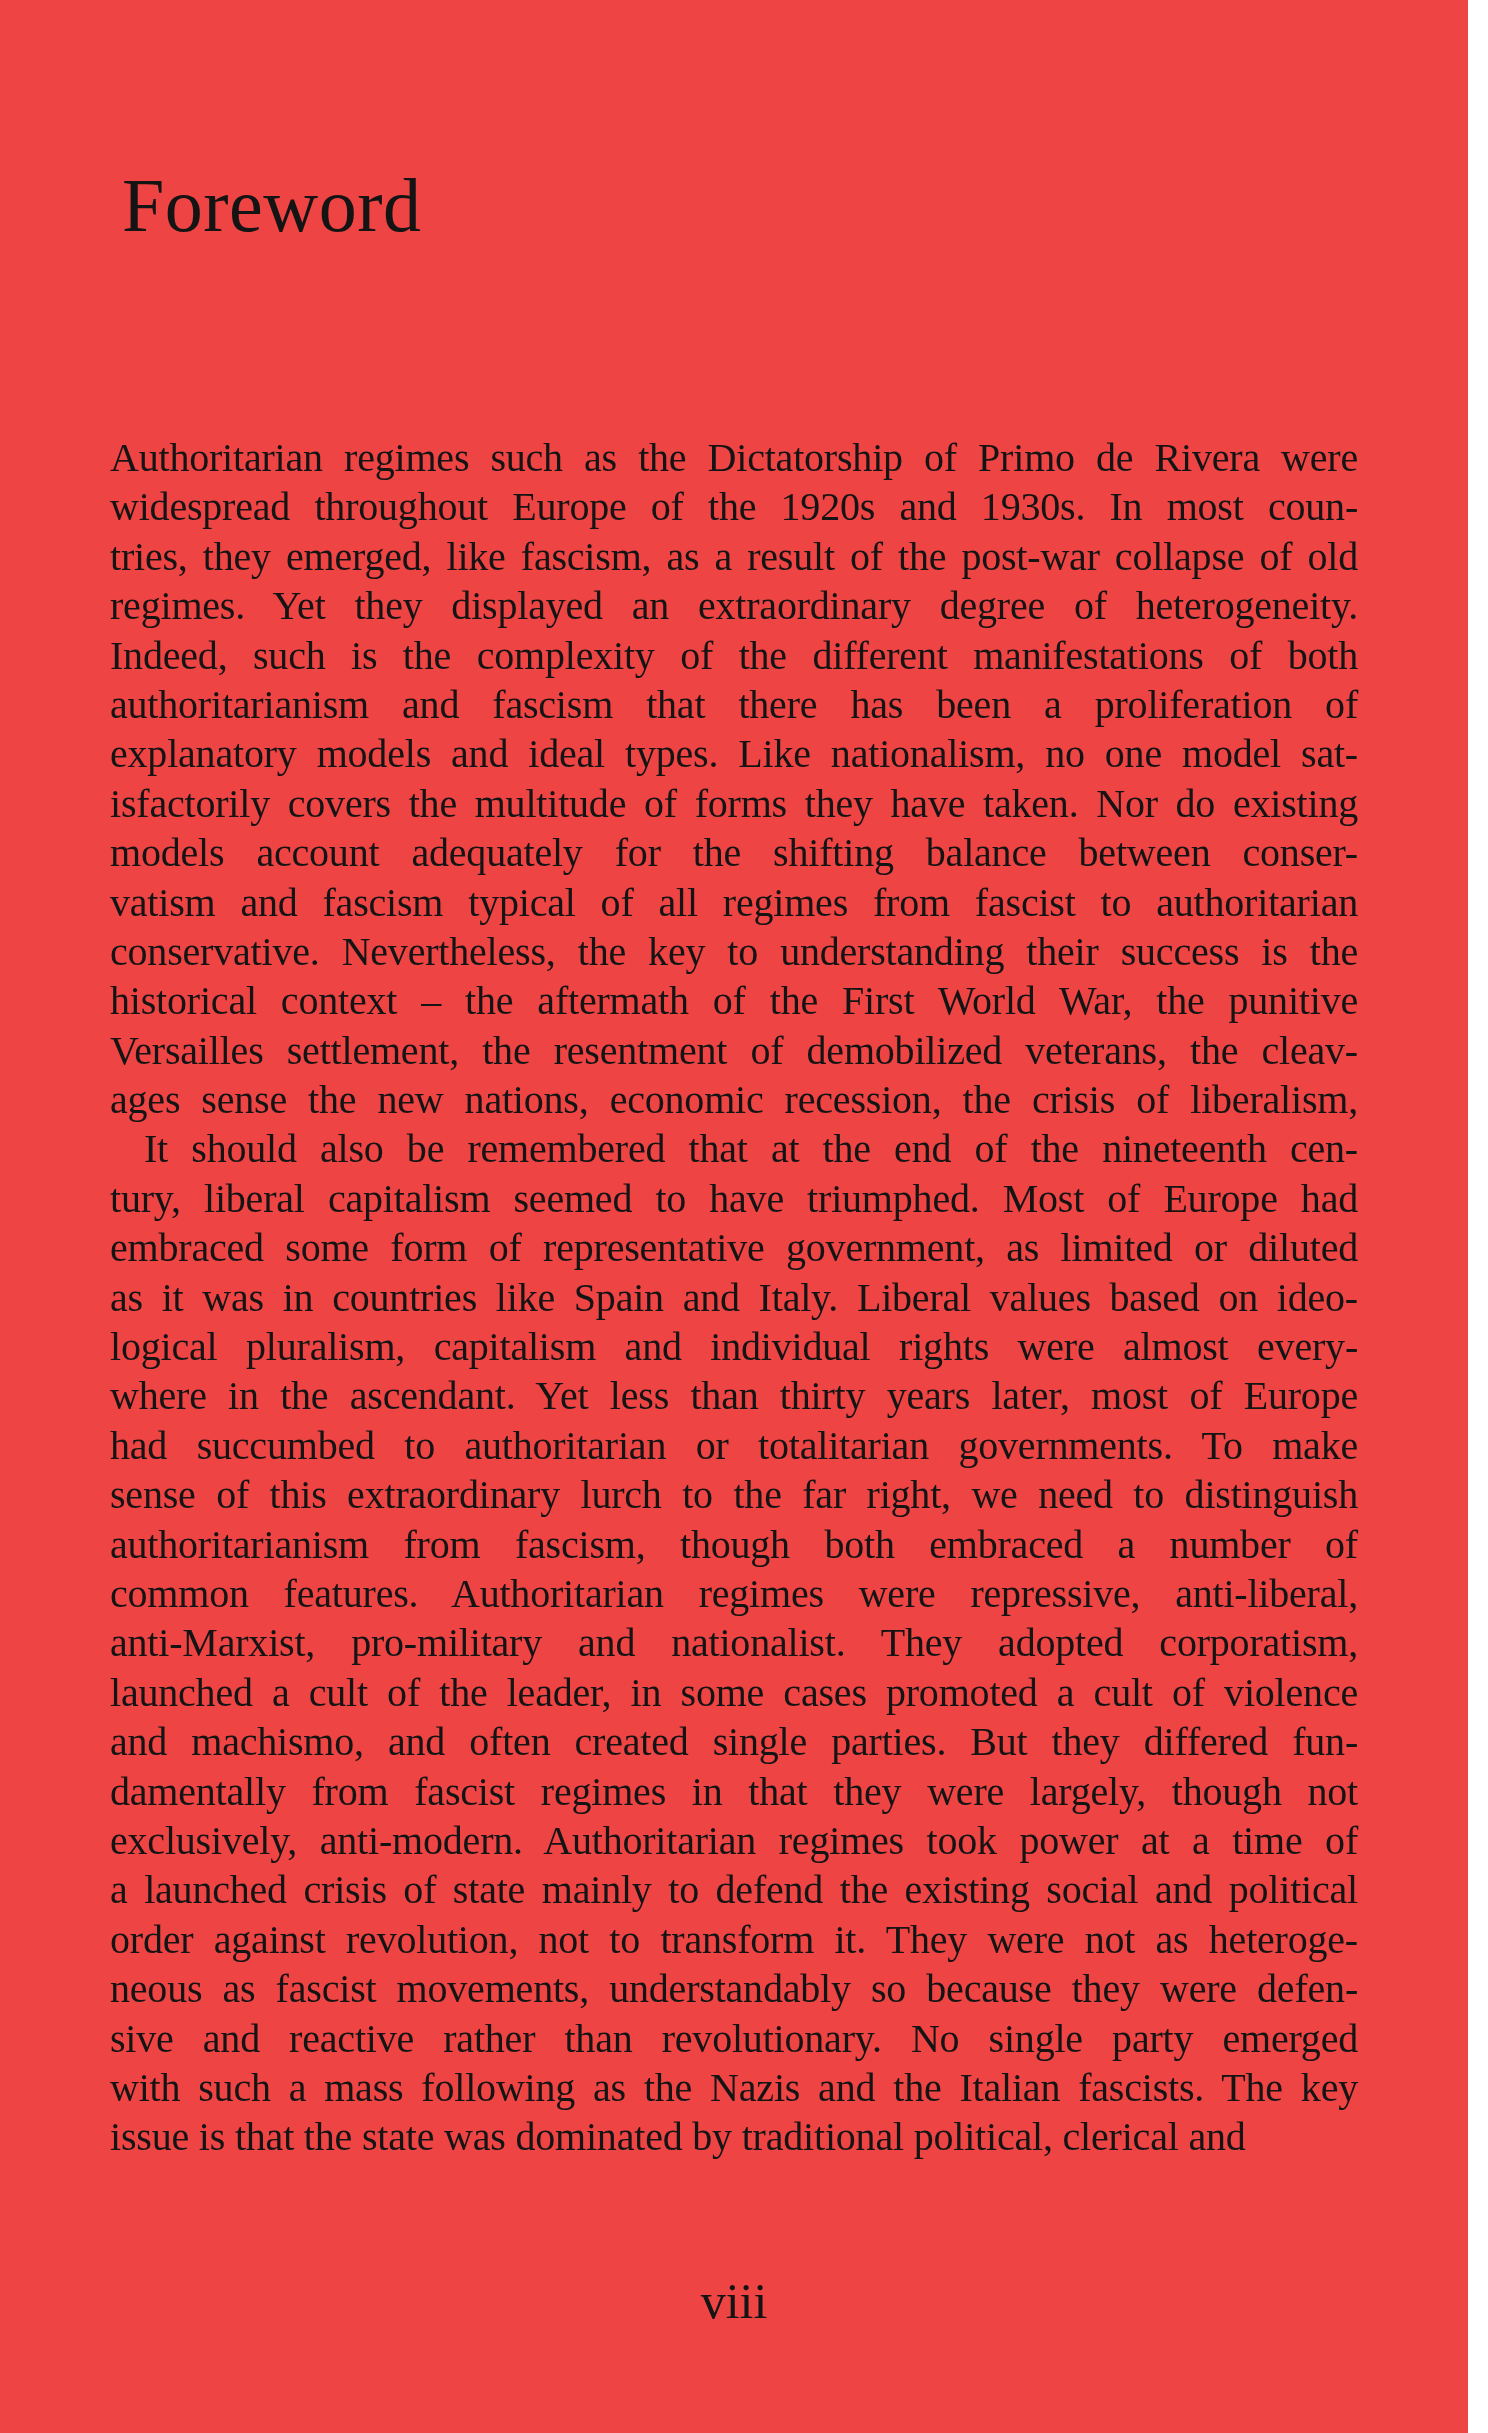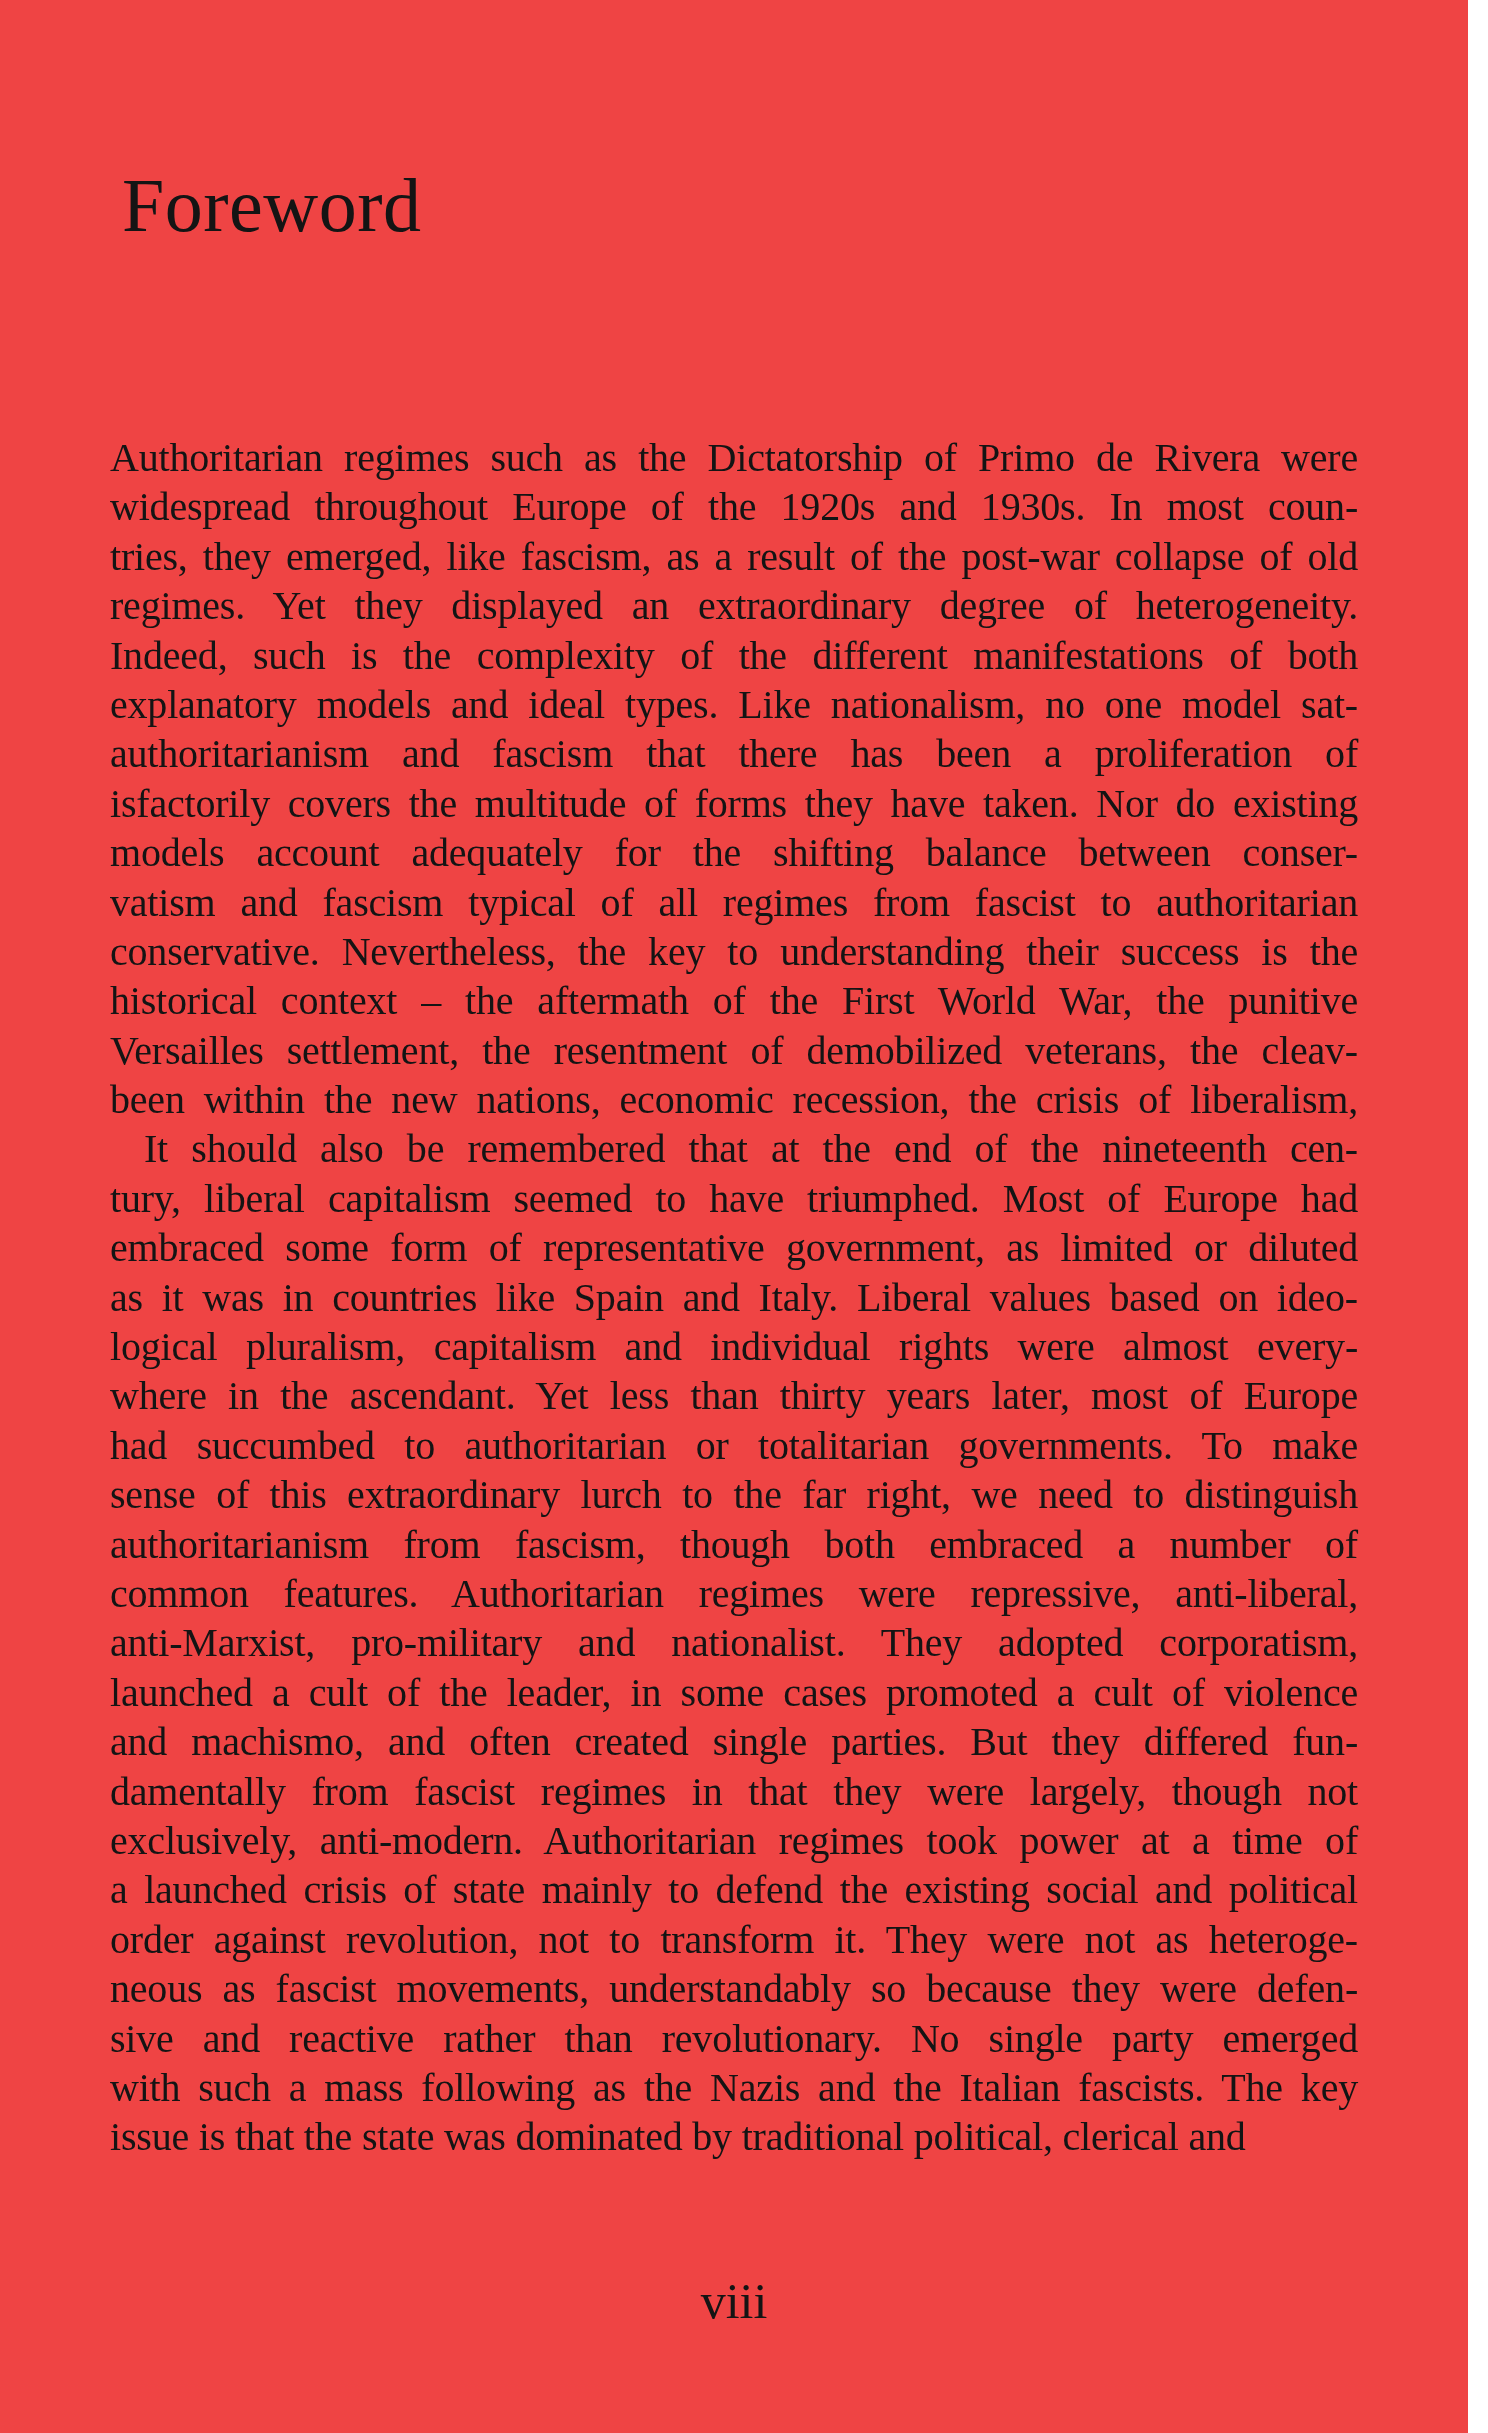--- a/index.html
+++ b/index.html
@@ -64,29 +64,29 @@
 <body>
 
 <div class="page">
   <h1 class="heading">Foreword</h1>
   <div class="body-text">
       <div class="line">Authoritarian regimes such as the Dictatorship of Primo de Rivera were</div>
       <div class="line">widespread throughout Europe of the 1920s and 1930s. In most coun-</div>
       <div class="line">tries, they emerged, like fascism, as a result of the post-war collapse of old</div>
       <div class="line">regimes. Yet they displayed an extraordinary degree of heterogeneity.</div>
       <div class="line">Indeed, such is the complexity of the different manifestations of both</div>
+      <div class="line">authoritarianism and fascism that there has been a proliferation of</div>
       <div class="line">explanatory models and ideal types. Like nationalism, no one model sat-</div>
-      <div class="line">authoritarianism and fascism that there has been a proliferation of</div>
       <div class="line">isfactorily covers the multitude of forms they have taken. Nor do existing</div>
       <div class="line">models account adequately for the shifting balance between conser-</div>
       <div class="line">vatism and fascism typical of all regimes from fascist to authoritarian</div>
       <div class="line">conservative. Nevertheless, the key to understanding their success is the</div>
       <div class="line">historical context – the aftermath of the First World War, the punitive</div>
       <div class="line">Versailles settlement, the resentment of demobilized veterans, the cleav-</div>
-      <div class="line">been within the new nations, economic recession, the crisis of liberalism,</div>
+      <div class="line">ages sense the new nations, economic recession, the crisis of liberalism,</div>
       <div class="line indent">It should also be remembered that at the end of the nineteenth cen-</div>
       <div class="line">tury, liberal capitalism seemed to have triumphed. Most of Europe had</div>
       <div class="line">embraced some form of representative government, as limited or diluted</div>
       <div class="line">as it was in countries like Spain and Italy. Liberal values based on ideo-</div>
       <div class="line">logical pluralism, capitalism and individual rights were almost every-</div>
       <div class="line">where in the ascendant. Yet less than thirty years later, most of Europe</div>
       <div class="line">had succumbed to authoritarian or totalitarian governments. To make</div>
       <div class="line">sense of this extraordinary lurch to the far right, we need to distinguish</div>
       <div class="line">authoritarianism from fascism, though both embraced a number of</div>
       <div class="line">common features. Authoritarian regimes were repressive, anti-liberal,</div>

